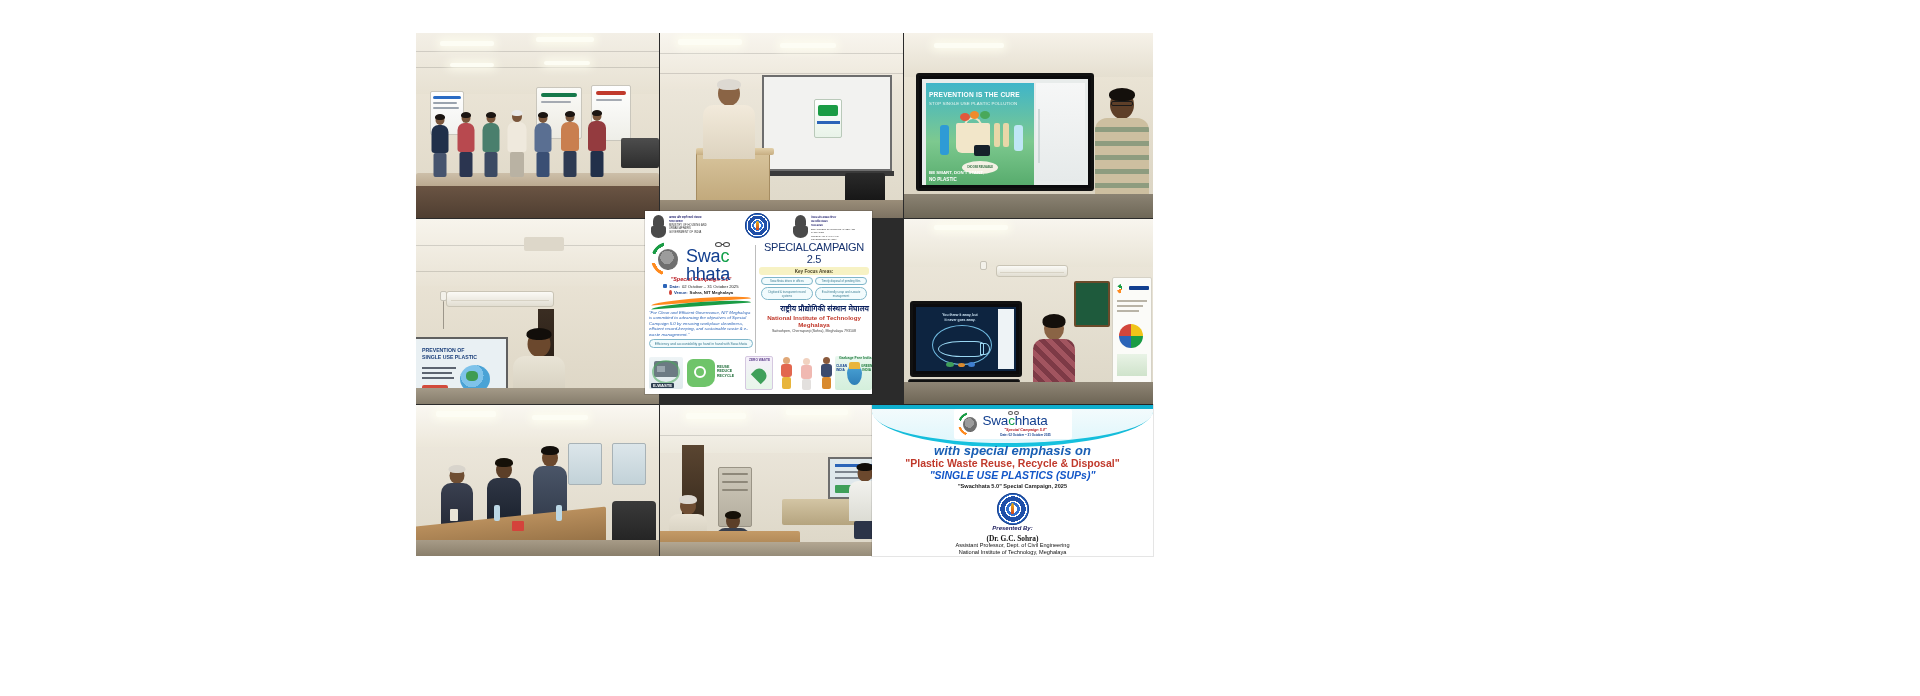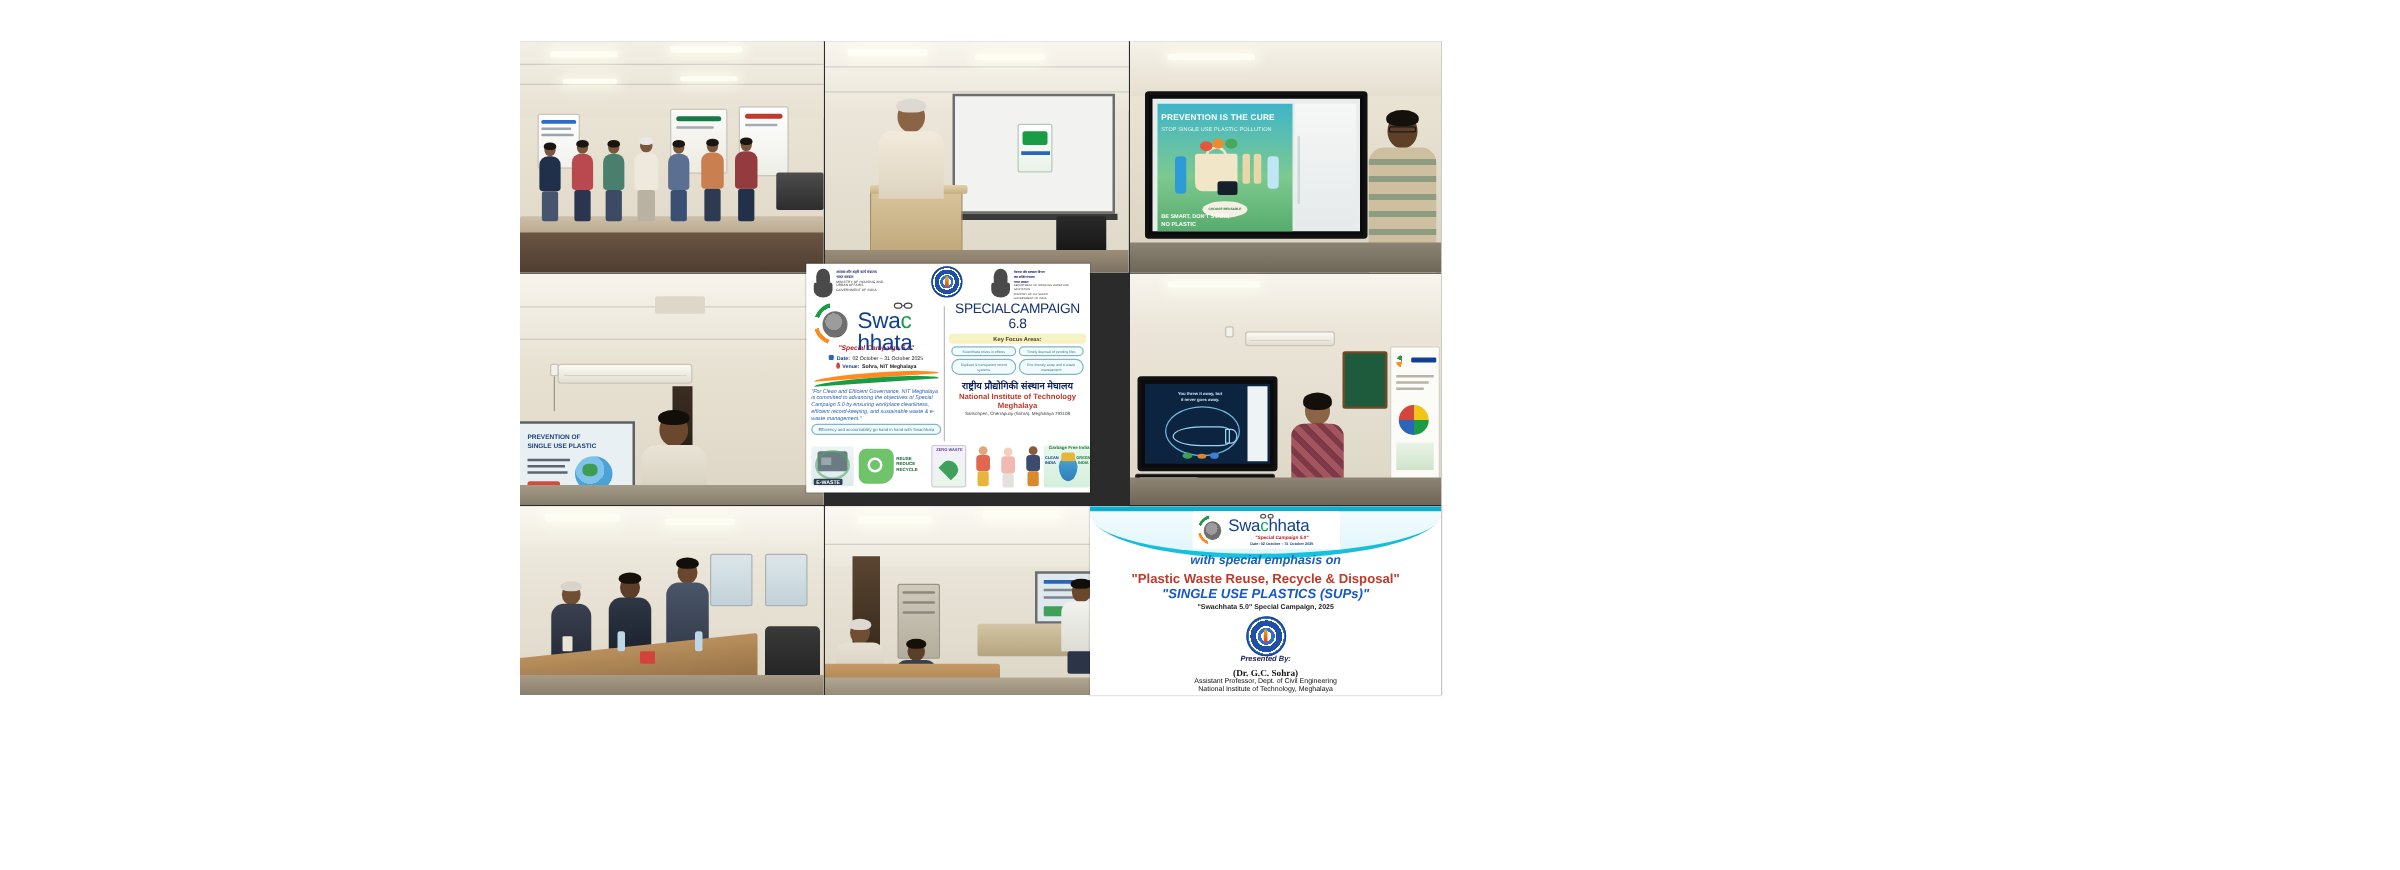--- a/index.html
+++ b/index.html
@@ -491,29 +491,29 @@
 
       <div style="position:relative; height:12px; margin-top:2px;">
         <div style="position:absolute; left:2px; top:1px; width:100px; height:4px; background:#ff8a1e; border-radius:50%/100% 100% 0 0; transform:rotate(-4deg);"></div>
         <div style="position:absolute; left:2px; top:5px; width:100px; height:4px; background:#1a9c45; border-radius:50%/100% 100% 0 0; transform:rotate(-4deg);"></div>
       </div>
       <div class="quote-it" style="font-size:4.3px; line-height:5.6px; margin-top:1px;">"For Clean and Efficient Governance, NIT Meghalaya is committed to advancing the objectives of Special Campaign 5.0 by ensuring workplace cleanliness, efficient record-keeping, and sustainable waste &amp; e-waste management."</div>
       <div class="pill" style="margin-top:2px; font-size:3.4px; padding:1.5px 2px;">Efficiency and accountability go hand in hand with Swachhata</div>
     </div>
 
     <div style="position:absolute; left:114px; top:30px; width:110px;">
-      <div style="font-size:11px; letter-spacing:-.3px; color:#16326f; font-weight:normal; text-align:center;">SPECIALCAMPAIGN 6.8</div>
+      <div style="font-size:11px; letter-spacing:-.3px; color:#16326f; font-weight:normal; text-align:center;">SPECIALCAMPAIGN 2.5</div>
       <div class="kfa" style="margin-top:2px; font-size:4.6px; padding:1.5px 0;">Key Focus Areas:</div>
       <div style="display:flex; flex-wrap:wrap; gap:2px; margin-top:2px; justify-content:center;">
         <div class="pill" style="width:52px; font-size:2.8px; padding:1.2px 1px;">Swachhata drives in offices</div>
         <div class="pill" style="width:52px; font-size:2.8px; padding:1.2px 1px;">Timely disposal of pending files</div>
         <div class="pill" style="width:52px; font-size:2.8px; padding:1.2px 1px;">Digitised &amp; transparent record systems</div>
         <div class="pill" style="width:52px; font-size:2.8px; padding:1.2px 1px;">Eco-friendly scrap and e-waste management</div>
       </div>
-      <div class="hindi" style="text-align:center; font-size:7.6px; margin-top:3px;">राष्ट्रीय प्रौद्योगिकी संस्थान मेघालय</div>
+      <div class="hindi" style="text-align:right; font-size:7.6px; margin-top:3px;">राष्ट्रीय प्रौद्योगिकी संस्थान मेघालय</div>
       <div class="nit-en" style="text-align:center; font-size:6.2px; margin-top:1px;">National Institute of Technology Meghalaya</div>
       <div class="nit-addr" style="text-align:center; font-size:3.6px; margin-top:1px;">Saitsohpen, Cherrapunji (Sohra), Meghalaya 793108</div>
     </div>
 
     <div style="position:absolute; left:4px; top:144px; right:4px; height:36px;">
 
       <div style="position:absolute; left:0; top:2px; width:34px; height:32px; background:linear-gradient(#eef4f6,#dfe9ec); border-radius:2px;">
         <div style="position:absolute; left:5px; top:4px; width:24px; height:16px; background:#6c7a83; border-radius:2px;"></div>
         <div style="position:absolute; left:8px; top:9px; width:8px; height:6px; background:#9aa7ae;"></div>
         <div style="position:absolute; left:3px; top:3px; width:28px; height:24px; border:2px solid #49a85a; border-radius:50%; opacity:.55;"></div>
@@ -568,21 +568,21 @@
         <div style="position:absolute; left:0; top:2px; width:5px; height:4px; border:.7px solid #555; border-radius:50%;"></div>
         <div style="position:absolute; left:6px; top:2px; width:5px; height:4px; border:.7px solid #555; border-radius:50%;"></div>
       </div>
       <div class="swach-word" style="position:absolute; left:29px; top:5px; font-size:13.5px; line-height:13.5px;">
         <span>Swa</span><span class="swach-o">c</span><span>hhata</span>
       </div>
       <div class="sc-sub" style="position:absolute; left:29px; top:19px; width:86px; text-align:center; font-size:3.8px;">"Special Campaign 5.0"</div>
       <div style="position:absolute; left:29px; top:24px; width:86px; text-align:center; font-size:3px; color:#123f8f; font-weight:bold;">Date: 02 October – 31 October 2025</div>
     </div>
 
-    <div class="pb-t1" style="position:absolute; left:0; right:0; top:38px; font-size:10px;">with special emphasis on</div>
+    <div class="pb-t1" style="position:absolute; left:0; right:0; top:38px; font-size:13px;">with special emphasis on</div>
     <div class="pb-t2" style="position:absolute; left:0; right:0; top:52px; font-size:10.5px;">"Plastic Waste Reuse, Recycle &amp; Disposal"</div>
     <div class="pb-t3" style="position:absolute; left:0; right:0; top:64px; font-size:10.5px;">"SINGLE USE PLASTICS (SUPs)"</div>
     <div class="pb-t4" style="position:absolute; left:0; right:0; top:78px; font-size:5.6px;">"Swachhata 5.0" Special Campaign, 2025</div>
 
     <div class="nitlogo" style="position:absolute; left:50%; transform:translateX(-50%); top:88px; width:32px; height:32px;"></div>
 
     <div class="pb-pres" style="position:absolute; left:0; right:0; top:120px; font-size:6px;">Presented  By:</div>
     <div class="pb-t4" style="position:absolute; left:0; right:0; top:129px; font-size:7.4px; color:#111; font-family:'Liberation Serif', serif;">(Dr. G.C. Sohra)</div>
     <div class="pb-t5" style="position:absolute; left:0; right:0; top:137px; font-size:5.6px;">Assistant Professor, Dept. of Civil Engineering</div>
     <div class="pb-t5" style="position:absolute; left:0; right:0; top:144px; font-size:5.6px;">National Institute of Technology, Meghalaya</div>

